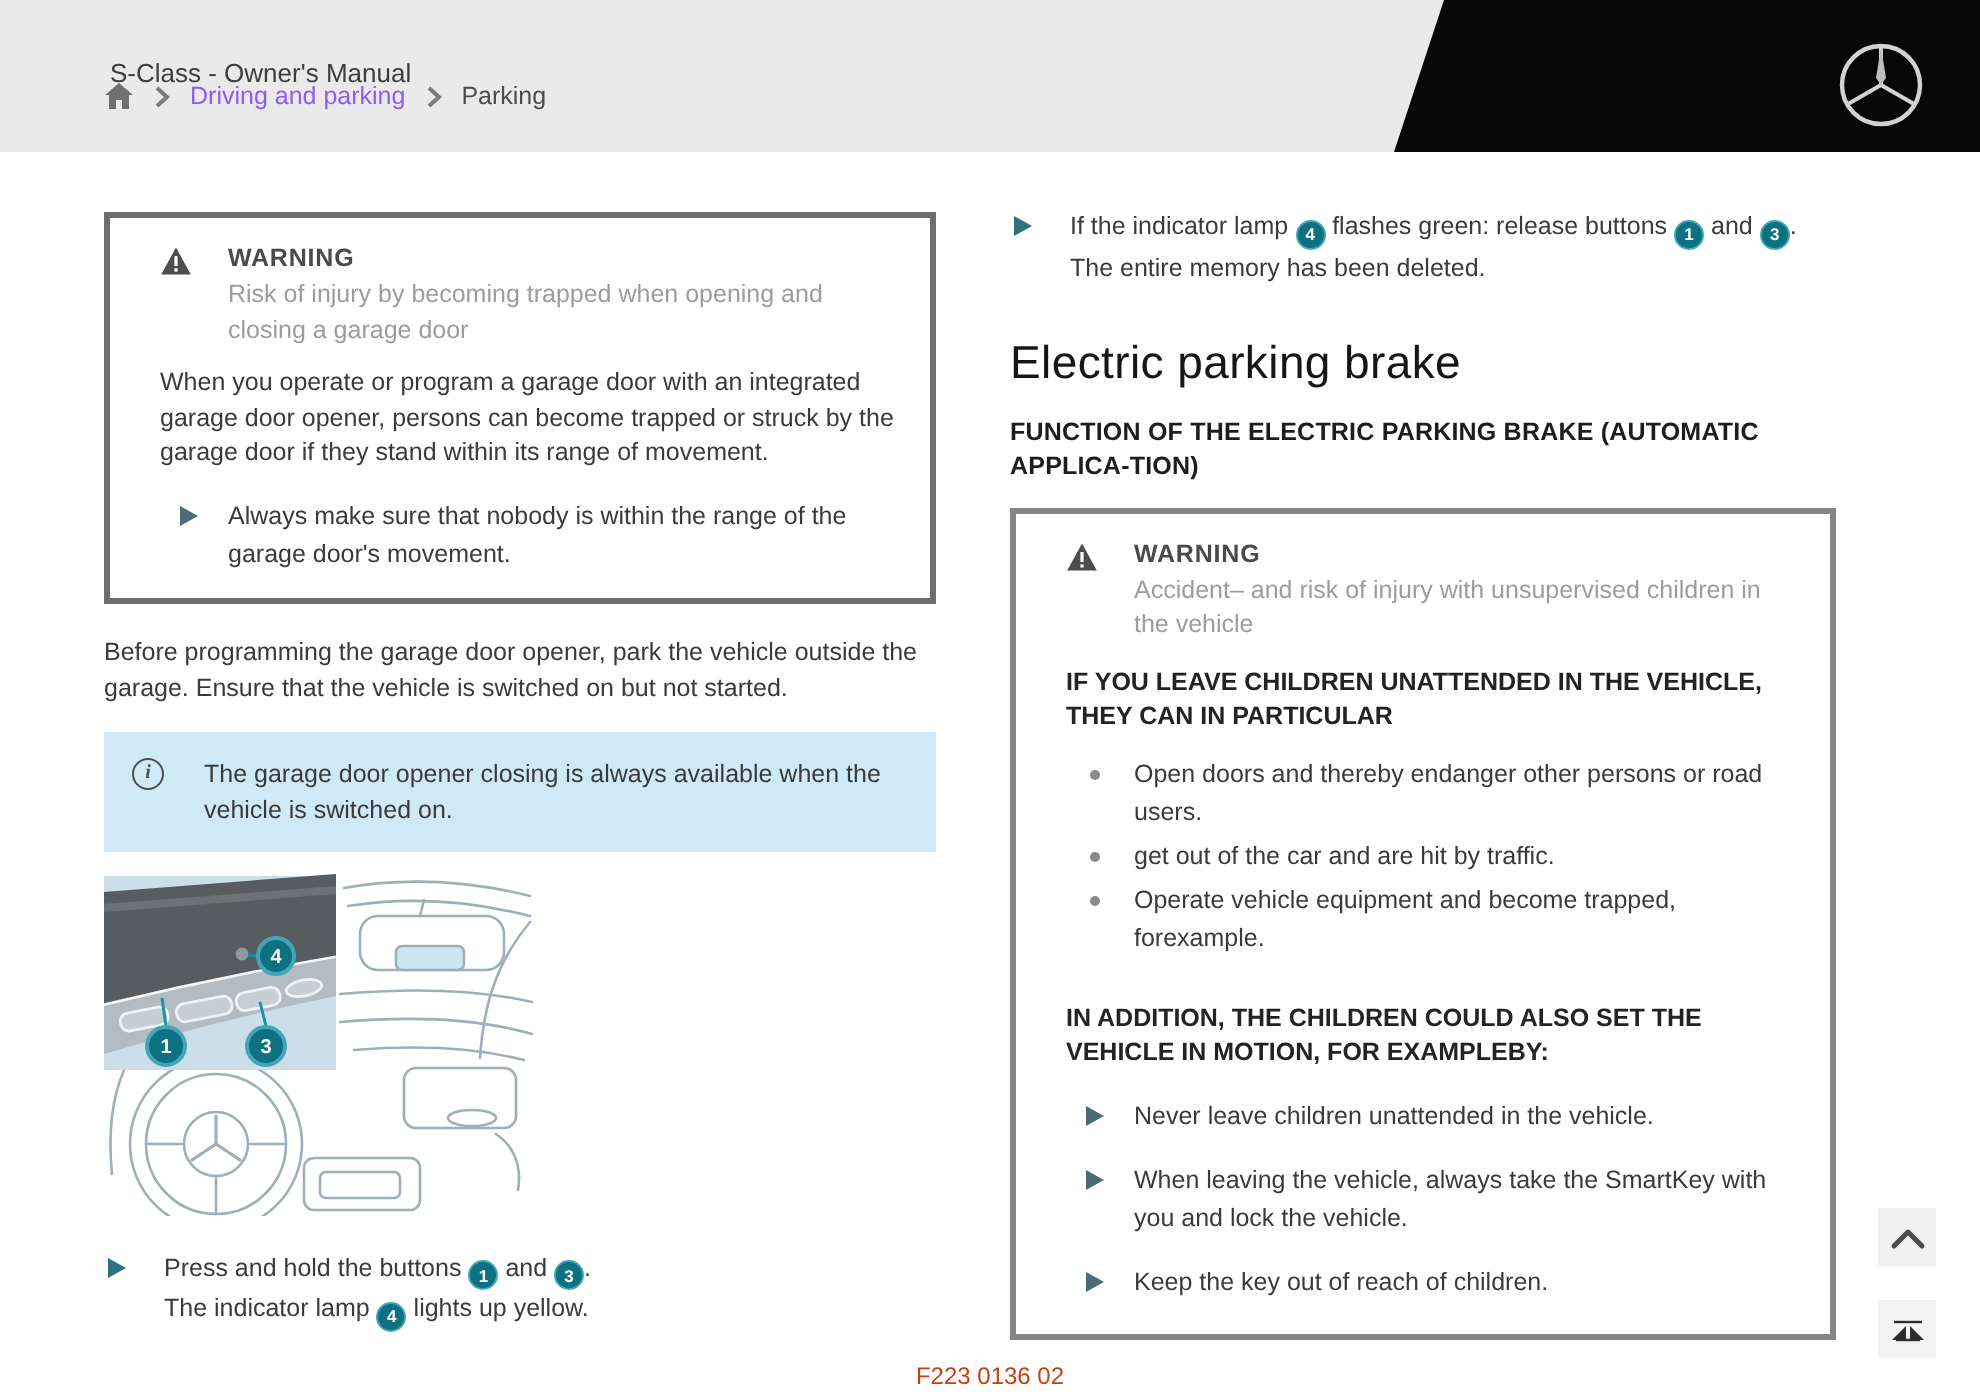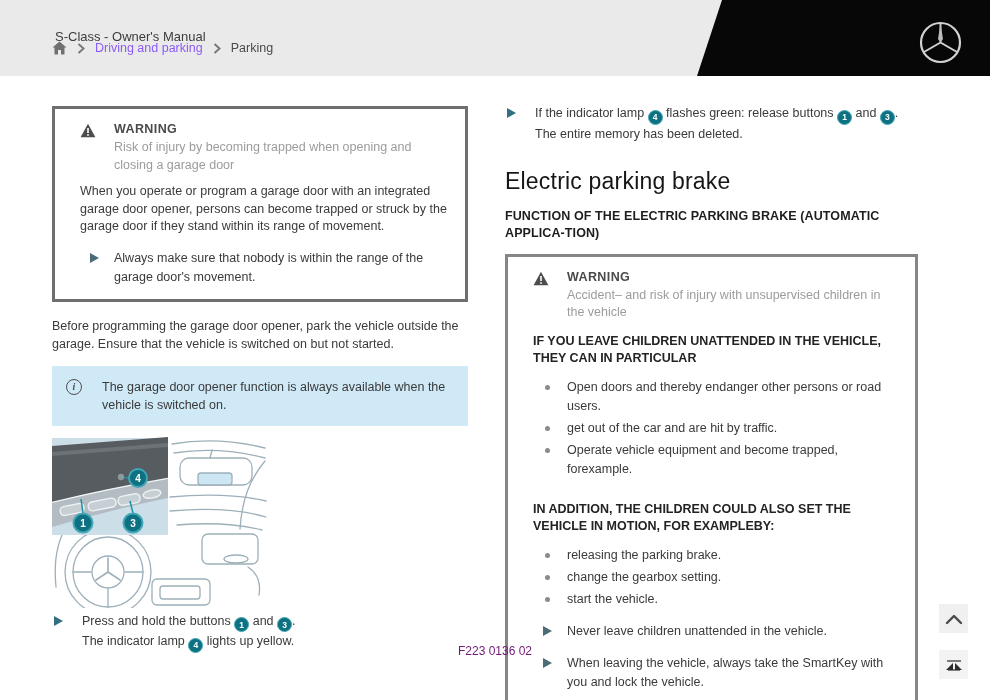--- a/index.html
+++ b/index.html
@@ -29,21 +29,21 @@
   
   .warnbox{border:3px solid #6f6f6f;padding:12px 14px 12px 25px;box-sizing:border-box;background:#fff;}
   .warnbox.right{border-color:#868686;}
   .warn-head{display:grid;grid-template-columns:32px 1fr;column-gap:2px;}
   .warn-tri{padding-top:2px;}
   .warn-label{font-size:12.5px;font-weight:bold;color:#4a4a4a;letter-spacing:.4px;line-height:17px;}
   .warn-sub{font-size:12.5px;color:#9c9c9c;line-height:17.5px;margin-top:1px;}
   .warn-body{font-size:12.5px;line-height:17.5px;color:#3a3a3a;margin-top:9px;}
   .warn-lead{font-size:12.5px;line-height:17.5px;font-weight:bold;color:#232323;margin-top:11px;}
   
-  .instr{display:grid;grid-template-columns:30px 1fr;}
+  .instr{display:grid;grid-template-columns:30px 1fr;margin-top:12px;}
   .instr .txt{font-size:12.5px;line-height:19px;color:#3a3a3a;}
   .arrow{width:0;height:0;border-left:9px solid #33707f;border-top:5px solid transparent;border-bottom:5px solid transparent;margin-top:4px;margin-left:2px;}
   .warnbox .instr{grid-template-columns:34px 1fr;margin-top:13px;}
   .warnbox .instr .arrow{margin-left:10px;border-left-color:#4b6b77;}
   
   .bullets{margin-top:10px;}
   .bullet{display:grid;grid-template-columns:34px 1fr;margin-top:3px;}
   .dot{width:5px;height:5px;border-radius:50%;background:#8a8a8a;margin-left:12px;margin-top:7px;}
   .bullet .txt{font-size:12.5px;line-height:19px;color:#3a3a3a;}
   
@@ -57,21 +57,21 @@
   .nbadge{display:inline-flex;align-items:center;justify-content:center;
     width:13px;height:13px;border-radius:50%;background:#0e7181;border:1.5px solid #43a6b6;
     color:#fff;font-size:8.5px;font-weight:bold;vertical-align:-3px;line-height:1;}
   
   .h1{font-size:23px;font-weight:400;color:#161616;margin-top:24px;letter-spacing:.2px;}
   .h2{font-size:12.5px;font-weight:bold;color:#1d1d1d;line-height:17px;margin-top:13px;letter-spacing:.1px;}
   .col-right .warnbox{margin-top:12px;padding-bottom:16px;}
   
   .diagram{margin-top:11px;width:218px;height:171px;}
   
-  .figure-caption{position:absolute;left:0;top:644px;width:990px;text-align:center;font-size:12px;color:#701a75;}
+  .figure-caption{position:absolute;left:0;top:681px;width:990px;text-align:center;font-size:12px;color:#c2410c;}
   .fab{position:absolute;width:29px;height:29px;background:#f0f0f0;border:none;display:flex;align-items:center;justify-content:center;cursor:pointer;padding:0;}
   .fab.up{left:939px;top:604px;}
   .fab.img{left:939px;top:650px;background:#f3f3f3;}
 </style>
 </head>
 <body>
 
 <div class="header">
   <div class="header-title">S-Class - Owner's Manual</div>
   <div class="breadcrumb">
@@ -123,21 +123,21 @@
     <div class="instr">
       <span class="arrow"></span>
       <span class="txt">Always make sure that nobody is within the range of the garage door's movement.</span>
     </div>
   </div>
 
   <div class="para">Before programming the garage door opener, park the vehicle outside the garage. Ensure that the vehicle is switched on but not started.</div>
 
   <div class="infobox">
     <span class="info-icon">i</span>
-    <span class="info-text">The garage door opener function is always available when the vehicle is switched on.</span>
+    <span class="info-text">The garage door opener closing is always available when the vehicle is switched on.</span>
   </div>
 
   
   <svg class="diagram" viewBox="0 0 218 171">
 
     <g fill="none" stroke="#9db0ba" stroke-width="1.3" stroke-linecap="round">
       <path d="M120 7 Q165 -1 213 11"></path>
       <path d="M122 16 Q166 9 213 21"></path>
       <path d="M213 24 C198 42 190 62 188 92"></path>
       <path d="M160 13 L158 21"></path>
@@ -259,34 +259,20 @@
           <span class="txt">get out of the car and are hit by traffic.</span>
         </div>
       <div class="bullet">
           <span class="dot"></span>
           <span class="txt">Operate vehicle equipment and become trapped, forexample.</span>
         </div>
     </div>
 
     <div class="warn-lead" style="margin-top:22px;">IN ADDITION, THE CHILDREN COULD ALSO SET THE VEHICLE IN MOTION, FOR EXAMPLEBY:</div>
 
-    <div class="bullets">
-      <div class="bullet">
-          <span class="dot"></span>
-          <span class="txt">releasing the parking brake.</span>
-        </div>
-      <div class="bullet">
-          <span class="dot"></span>
-          <span class="txt">change the gearbox setting.</span>
-        </div>
-      <div class="bullet">
-          <span class="dot"></span>
-          <span class="txt">start the vehicle.</span>
-        </div>
-    </div>
 
     <div class="instr">
       <span class="arrow"></span>
       <span class="txt">Never leave children unattended in the vehicle.</span>
     </div>
     <div class="instr">
       <span class="arrow"></span>
       <span class="txt">When leaving the vehicle, always take the SmartKey with you and lock the vehicle.</span>
     </div>
     <div class="instr">

